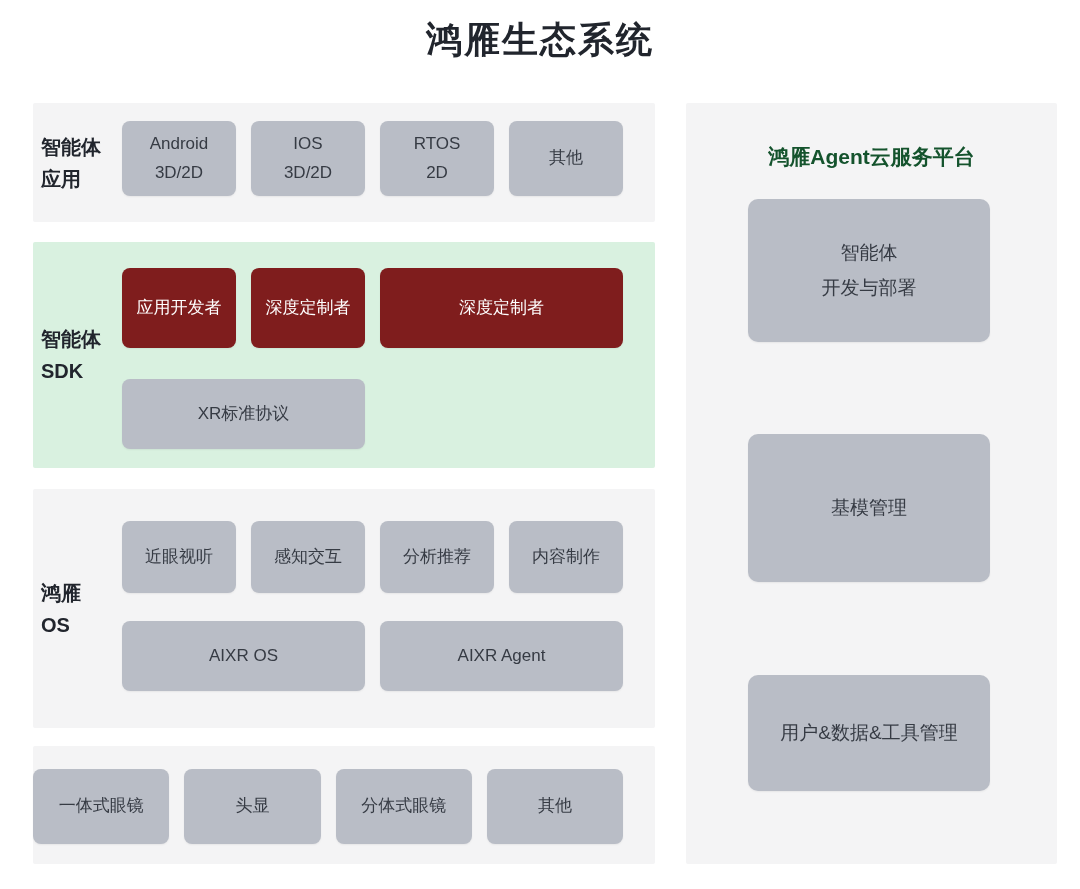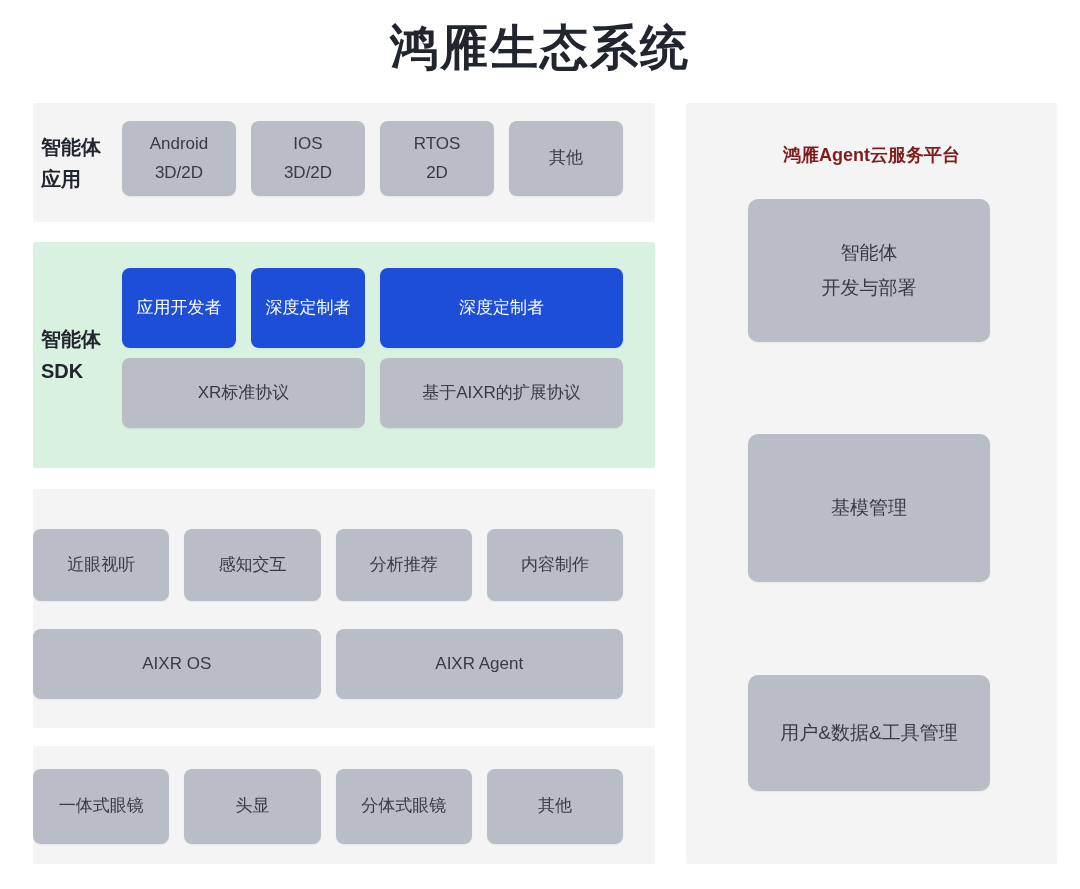--- a/index.html
+++ b/index.html
@@ -1,58 +1,58 @@
 <!DOCTYPE html>
 <html><head>
 <meta charset="utf-8">
 <style>
   * { margin:0; padding:0; box-sizing:border-box; }
   html,body { width:1080px; height:889px; background:#ffffff;
     font-family:"Liberation Sans","DejaVu Sans",sans-serif; position:relative; overflow:hidden; }
 
   .page-title { position:absolute; top:16px; left:0; width:1080px; text-align:center;
-    font-size:48px; font-weight:bold; color:#21252d; letter-spacing:2px; }
+    font-size:36px; font-weight:bold; color:#21252d; letter-spacing:2px; }
 
   .section { position:absolute; left:33px; width:622px; background:#f4f4f5;
     border-radius:2px; display:flex; }
   .section.green-bg { background:#d9f1e0; }
 
   .label-col { width:89px; flex:0 0 89px; display:flex; align-items:center; }
   .section-label { padding-left:8px; font-size:20px; font-weight:bold; color:#21252d;
     line-height:1.6; white-space:pre-line; }
 
   .content-col { flex:1; padding-right:32px; display:flex; flex-direction:column; }
 
   .row { display:grid; grid-template-columns:repeat(4,1fr); gap:15px; }
   .row .span2 { grid-column:span 2; }
 
   .box { background:#b9bdc6; border-radius:8px; display:flex; align-items:center;
     justify-content:center; text-align:center; color:#363b44; font-size:17px;
     line-height:1.65; white-space:pre-line; box-shadow:0 1px 2px rgba(0,0,0,0.06); }
-  .box.green { background:#1d4ed8; color:#ffffff; }
+  .box.green { background:#7f1d1d; color:#ffffff; }
 
   .h75 { height:75px; } .h80 { height:80px; } .h70 { height:70px; } .h72 { height:72px; }
 
   
   #sec-apps      { top:103px; height:119px; }
   #sec-apps .row1 { margin-top:18px; }
   #sec-sdk       { top:242px; height:226px; }
   #sec-sdk .row1 { margin-top:26px; }
-  #sec-sdk .row2 { margin-top:10px;border-radius:16px; }
+  #sec-sdk .row2 { margin-top:31px;border-radius:16px; }
   #sec-os        { top:489px; height:239px; }
-  #sec-os .row1  { margin-top:40px; }
+  #sec-os .row1  { margin-top:32px; }
   #sec-os .row2  { margin-top:28px; }
   #sec-term      { top:746px; height:118px; }
   #sec-term .row1 { margin-top:23px; }
 
   
   .right-panel { position:absolute; left:686px; top:103px; width:371px; height:761px;
     background:#f4f4f5; border-radius:2px; }
   .right-panel-title { position:absolute; top:40px; left:0; width:100%; text-align:center;
-    font-size:18px; font-weight:bold; color:#7f1d1d; }
+    font-size:21px; font-weight:bold; color:#14532d; }
   .cloud-box { position:absolute; left:62px; width:242px; background:#b9bdc6;
     border-radius:10px; display:flex; align-items:center; justify-content:center;
     text-align:center; color:#363b44; font-size:19px; line-height:1.8;
     white-space:pre-line; box-shadow:0 1px 2px rgba(0,0,0,0.06); }
   #cloud-box-0 { top:96px;  height:143px; }
   #cloud-box-1 { top:331px; height:148px; }
   #cloud-box-2 { top:572px; height:116px; }
 </style>
 </head>
 <body>
@@ -83,26 +83,29 @@
 SDK</div>
   </div>
   <div class="content-col">
     <div class="row row1">
       <div class="box green h80">应用开发者</div>
       <div class="box green h80">深度定制者</div>
       <div class="box green h80 span2">深度定制者</div>
     </div>
     <div class="row row2">
       <div class="box h70 span2">XR标准协议</div>
-      <div class="box h70 span2">基于AIXR的扩展协议</div>
     </div>
   </div>
 </div>
 
 <div class="section" id="sec-os">
+  <div class="label-col">
+    <div class="section-label">鸿雁
+OS</div>
+  </div>
   <div class="content-col">
     <div class="row row1">
       <div class="box h72">近眼视听</div>
       <div class="box h72">感知交互</div>
       <div class="box h72">分析推荐</div>
       <div class="box h72">内容制作</div>
     </div>
     <div class="row row2">
       <div class="box h70 span2">AIXR OS</div>
       <div class="box h70 span2">AIXR Agent</div>

